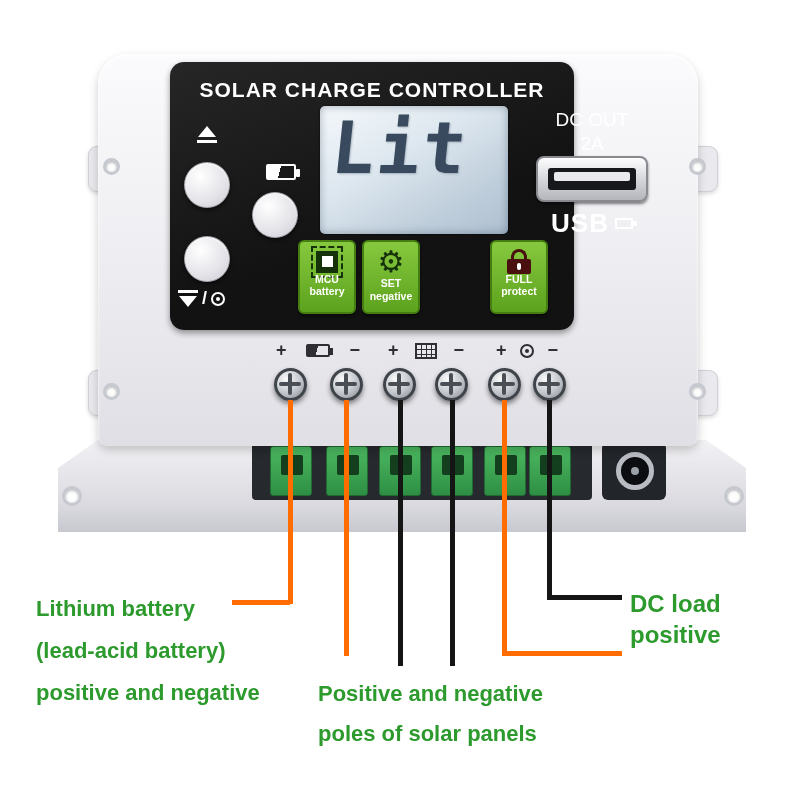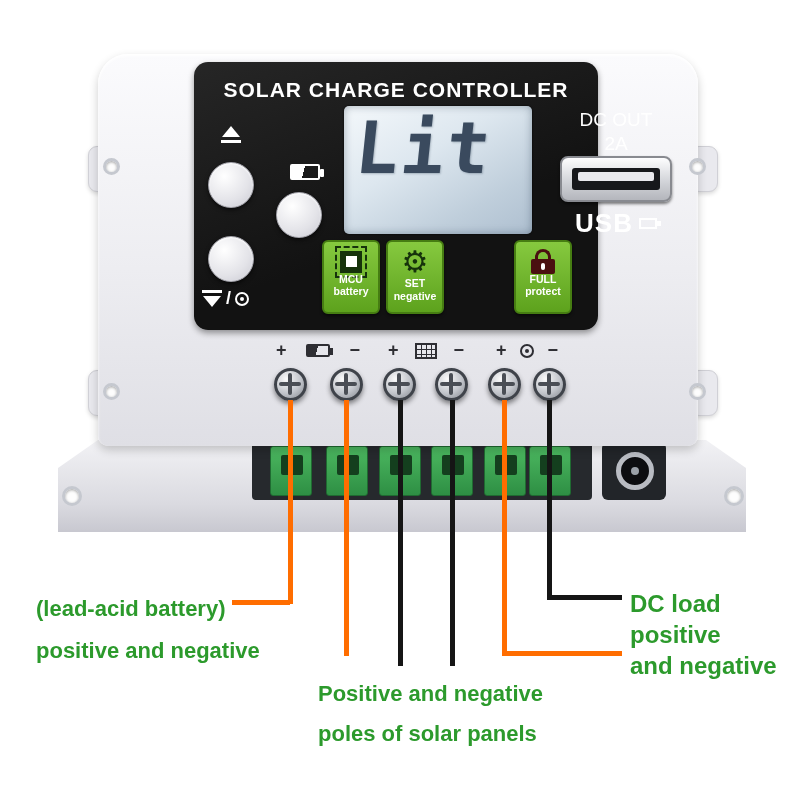--- a/index.html
+++ b/index.html
@@ -23,21 +23,21 @@
   
   .terminal-recess{position:absolute;left:252px;top:442px;width:340px;height:58px;background:#26292d;border-radius:4px}
   .green-block{position:absolute;top:446px;width:42px;height:50px;border:1px solid #1f6b31;border-radius:3px;
     background:linear-gradient(180deg,#4cb860,#2e8f44)}
   .green-slot{position:absolute;left:10px;top:8px;width:22px;height:20px;background:#143f1e;border-radius:2px}
   .jack-recess{position:absolute;left:602px;top:442px;width:64px;height:58px;background:#222529;border-radius:6px}
   .dc-jack{position:absolute;left:616px;top:452px;width:38px;height:38px;border-radius:50%;border:5px solid #b9bcc3;background:#0c0d10}
   .dc-pin{position:absolute;left:10px;top:10px;width:8px;height:8px;border-radius:50%;background:#9aa0a8}
 
   
-  .front-panel{position:absolute;left:96px;top:8px;width:404px;height:268px;border-radius:14px;
+  .front-panel{position:absolute;left:72px;top:8px;width:404px;height:268px;border-radius:14px;
     background:linear-gradient(160deg,#262626,#121212 60%);
     box-shadow:0 3px 6px rgba(0,0,0,.4)}
   .panel-title{position:absolute;top:16px;left:0;width:100%;text-align:center;color:#fff;font-size:21px;font-weight:bold;letter-spacing:1px}
 
   .lcd{position:absolute;left:150px;top:44px;width:188px;height:128px;border-radius:5px;
     background:linear-gradient(150deg,#f4f8fb 0%,#dde7ef 40%,#bfcedb 75%,#aebfd0 100%);
     box-shadow:inset 0 0 8px rgba(20,40,60,.35), 0 0 2px #000}
   .lcd-text{position:absolute;left:12px;top:0px;font-family:"DejaVu Sans Mono",monospace;font-weight:bold;font-size:72px;color:#3a4a5e;transform:skewX(-6deg);letter-spacing:2px;text-shadow:1px 1px 2px rgba(40,60,80,.3)}
 
   .dc-out{position:absolute;left:366px;top:46px;width:112px;text-align:center;color:#fff;font-weight:normal;font-size:19px;line-height:1.25}
@@ -275,26 +275,26 @@
   <div class="wire h orange" style="left:232px;top:600px;width:58px"></div>
   <div class="wire v orange" style="left:344px;top:400px;height:256px"></div>
   <div class="wire v blackw" style="left:398px;top:400px;height:266px"></div>
   <div class="wire v blackw" style="left:450px;top:400px;height:266px"></div>
   <div class="wire v orange" style="left:502px;top:400px;height:256px"></div>
   <div class="wire h orange" style="left:504px;top:651px;width:118px"></div>
   <div class="wire v blackw" style="left:547px;top:400px;height:200px"></div>
   <div class="wire h blackw" style="left:549px;top:595px;width:73px"></div>
 
   <div class="note note-left">
+    <div>Lithium battery</div>
     <div>(lead-acid battery)</div>
     <div>positive and negative</div>
   </div>
   <div class="note note-middle">
     <div>Positive and negative</div>
     <div>poles of solar panels</div>
   </div>
   <div class="note note-right">
     <div>DC load</div>
     <div>positive</div>
-    <div>and negative</div>
   </div>
 
 </div>
 
 </body></html>

